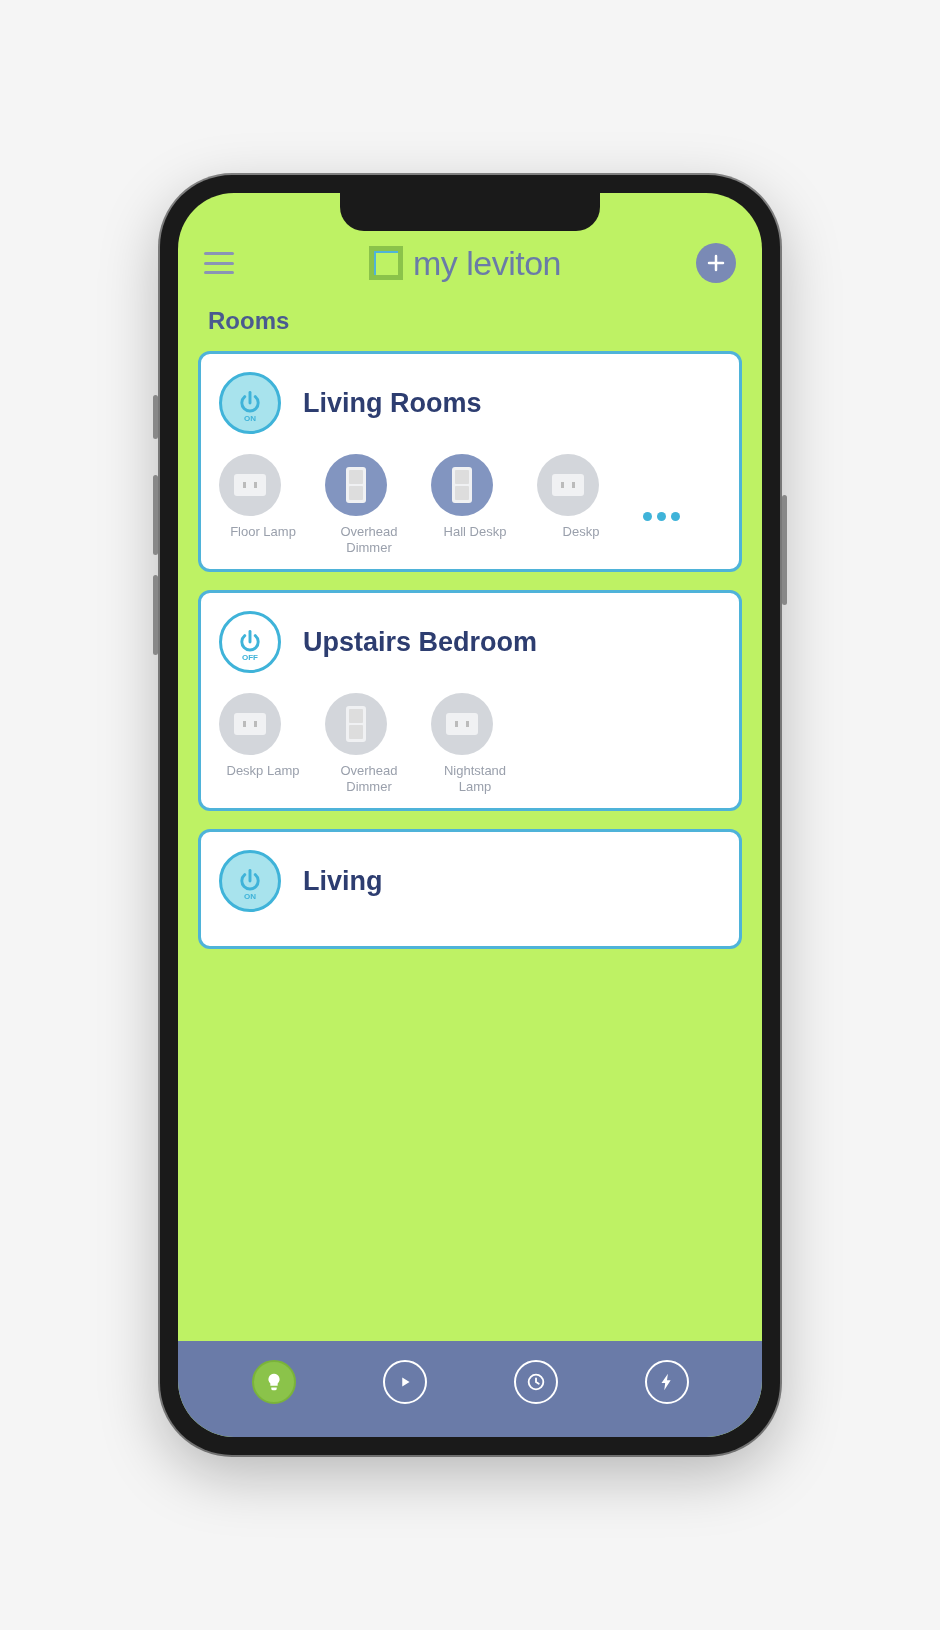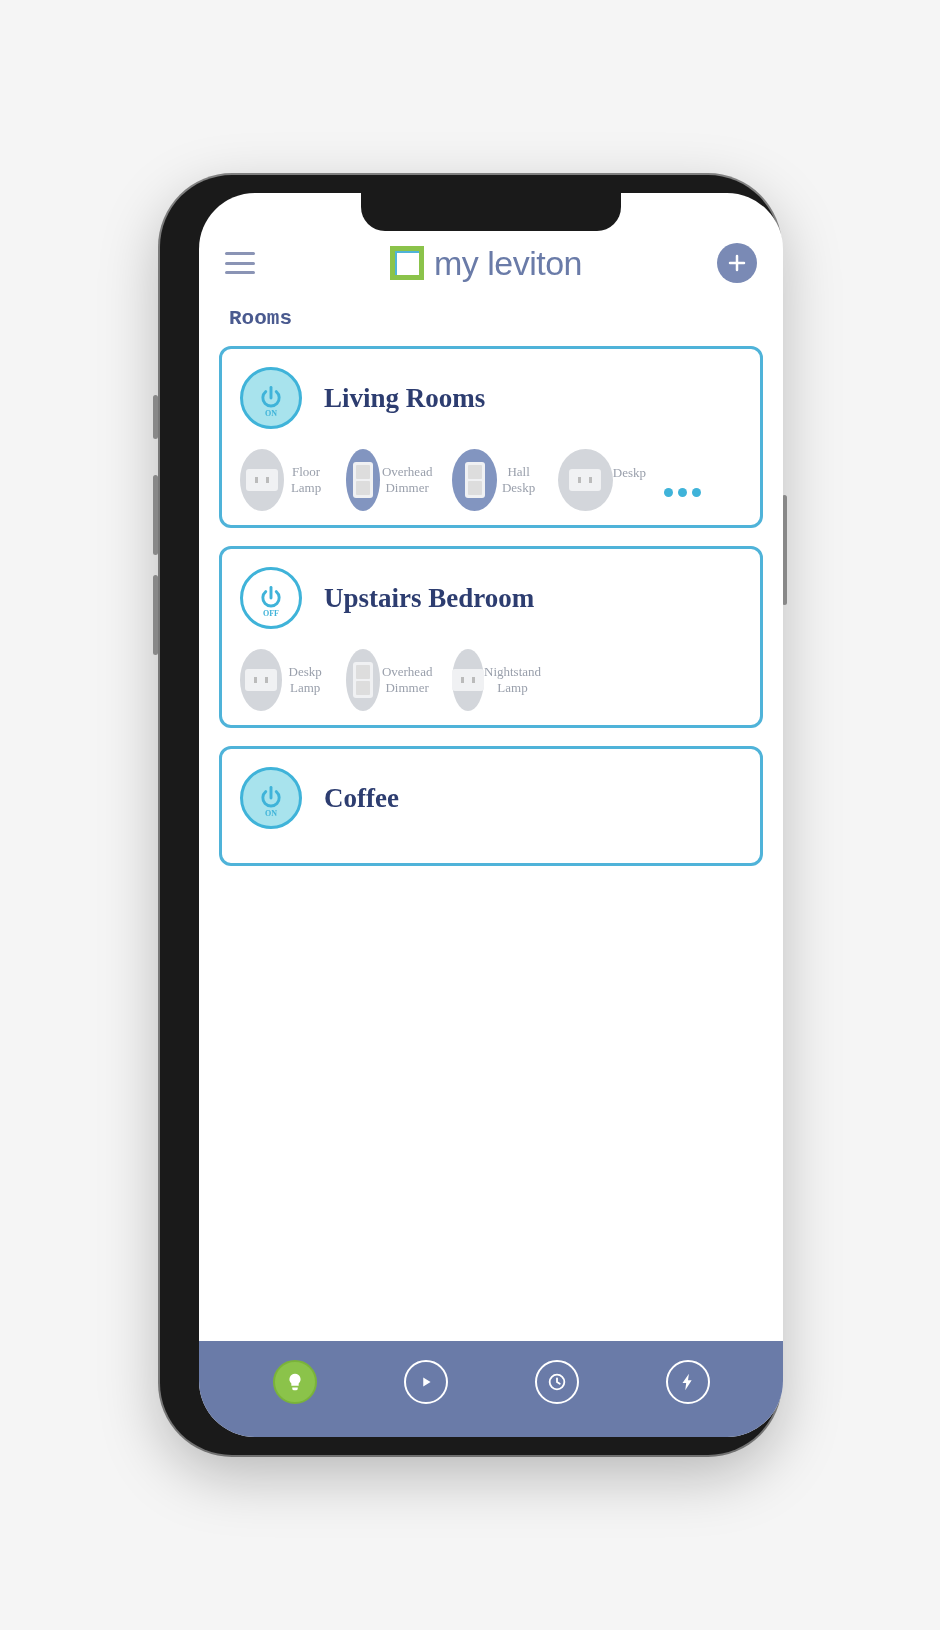--- a/index.html
+++ b/index.html
@@ -17,27 +17,26 @@
     height: 1280px;
     background: #1a1a1a;
     border-radius: 72px;
     padding: 18px;
     position: relative;
     box-shadow: 0 20px 60px rgba(0,0,0,0.25), 0 0 0 2px #888;
   }
   .phone-screen {
     width: 100%;
     height: 100%;
-    background: #ffffff;
+    background: #bef264;
     border-radius: 56px;
     overflow: hidden;
     position: relative;
     display: flex;
     flex-direction: column;
-    margin-left: 21px;
   }
   .notch {
     position: absolute;
     top: 0;
     left: 50%;
     transform: translateX(-50%);
     width: 260px;
     height: 38px;
     background: #1a1a1a;
     border-radius: 0 0 24px 24px;
@@ -94,31 +93,29 @@
     background: #7a8ab5;
     display: flex;
     align-items: center;
     justify-content: center;
     cursor: pointer;
   }
   .add-btn svg { width: 20px; height: 20px; }
 
   .section-title {
     color: #4a5a8f;
-    font-size: 21px;
+    font-size: 24px;
     font-weight: 700;
     padding: 6px 30px 16px;
-    font-family: Liberation Mono, monospace;
   }
 
   .content {
     flex: 1;
     overflow-y: auto;
     padding: 0 20px 10px;
-    font-family: Liberation Serif, serif;
   }
 
   .room-card {
     background: #fff;
     border: 3px solid #4fb3d9;
     border-radius: 12px;
     margin-bottom: 18px;
     padding: 18px 18px 14px;
   }
   .room-header {
@@ -158,22 +155,22 @@
     color: #2d3d70;
   }
   .devices {
     display: flex;
     align-items: flex-start;
     gap: 18px;
   }
   .device {
     width: 88px;
     display: flex;
-    flex-direction: row;
-    align-items: center;
+    flex-direction: column;
+    gap: 8px;
     cursor: pointer;
   }
   .device-circle {
     width: 62px;
     height: 62px;
     border-radius: 50%;
     display: flex;
     align-items: center;
     justify-content: center;
   }
@@ -368,21 +365,21 @@
   </div>
         <div class="room-card">
     <div class="room-header">
       <div class="power-btn on">
         <svg class="power-icon" viewBox="0 0 24 24">
     <path d="M12 3v9" stroke="#3fb3d9" stroke-width="2.5" stroke-linecap="round" fill="none"></path>
     <path d="M7.5 6.5a7 7 0 1 0 9 0" stroke="#3fb3d9" stroke-width="2.5" stroke-linecap="round" fill="none"></path>
   </svg>
         <div class="power-label">ON</div>
       </div>
-      <div class="room-name">Coffee</div>
+      <div class="room-name">Living</div>
     </div>
   </div>
       </div>
 
     <div class="bottom-nav">
       <div class="nav-btn active">
         <svg viewBox="0 0 24 24">
             <path d="M12 3a6 6 0 0 0-4 10.5V16h8v-2.5A6 6 0 0 0 12 3zM9 18h6v1a2 2 0 0 1-2 2h-2a2 2 0 0 1-2-2z" fill="#fff"></path>
           </svg>
       </div>

